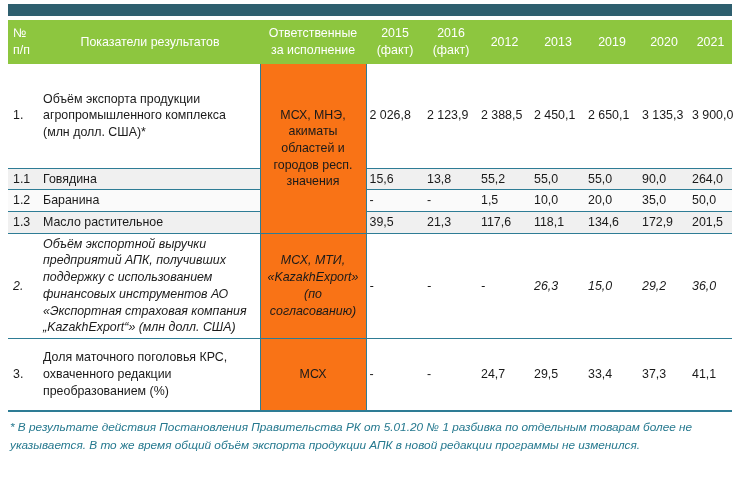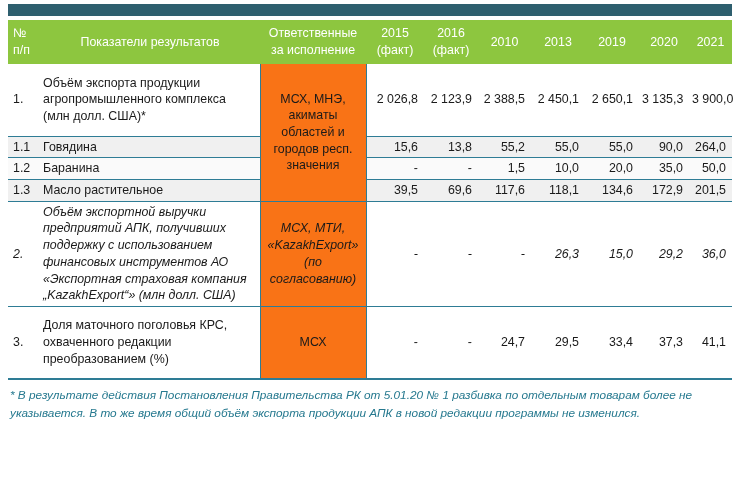--- a/index.html
+++ b/index.html
@@ -50,22 +50,22 @@
   td{vertical-align:middle;padding:2px 3px;line-height:1.35;}
   td.num{text-align:left;padding-left:5px;}
   td.ind{text-align:left;padding-left:3px;padding-right:6px;}
   td.resp{
     text-align:center;
     border-left:1px solid var(--line);
     border-right:1px solid var(--line);
     background:#f97316;
     padding:2px 2px;
   }
-  td.val{text-align:right;padding-right:6px;white-space:nowrap;}
-  tr.r1 td{height:72px;}
+  td.val{text-align:left;padding-right:6px;white-space:nowrap;}
+  tr.r1 td{height:104px;}
   tr.sub td{height:21px;}
   tr.r2 td{height:88px;font-style:italic;}
   tr.r3 td{height:72px;}
   tr.gray td.num, tr.gray td.ind, tr.gray td.val{background:var(--alt);}
   tr.gray2 td.num, tr.gray2 td.ind, tr.gray2 td.val{background:var(--alt2);}
   tr.bt td{border-top:1px solid var(--line);}
   tr.bb td{border-bottom:2px solid var(--line);}
   .footnote{
     width:724px;
     color:var(--footnote);
@@ -98,21 +98,21 @@
       <col style="width:50px">
       <col style="width:43px">
     </colgroup>
     <thead>
       <tr>
         <th class="h-num">№ п/п</th>
         <th>Показатели результатов</th>
         <th>Ответственные за исполнение</th>
         <th>2015 (факт)</th>
         <th>2016 (факт)</th>
-        <th>2010</th>
+        <th>2012</th>
         <th>2013</th>
         <th>2019</th>
         <th>2020</th>
         <th>2021</th>
       </tr>
     </thead>
     <tbody>
       <tr class="r1">
         <td class="num">1.</td>
         <td class="ind">Объём экспорта продукции агропромышленного комплекса (млн долл. США)*</td>
@@ -144,21 +144,21 @@
         <td class="val">1,5</td>
         <td class="val">10,0</td>
         <td class="val">20,0</td>
         <td class="val">35,0</td>
         <td class="val">50,0</td>
       </tr>
       <tr class="sub gray bt">
         <td class="num">1.3</td>
         <td class="ind">Масло растительное</td>
         <td class="val">39,5</td>
-        <td class="val">69,6</td>
+        <td class="val">21,3</td>
         <td class="val">117,6</td>
         <td class="val">118,1</td>
         <td class="val">134,6</td>
         <td class="val">172,9</td>
         <td class="val">201,5</td>
       </tr>
       <tr class="r2 bt">
         <td class="num">2.</td>
         <td class="ind">Объём экспортной выручки предприятий АПК, получивших поддержку с использованием финансовых инструментов АО «Экспортная страховая компания „KazakhExport“» (млн долл. США)</td>
         <td class="resp">МСХ, МТИ, «KazakhExport» (по согласованию)</td>

